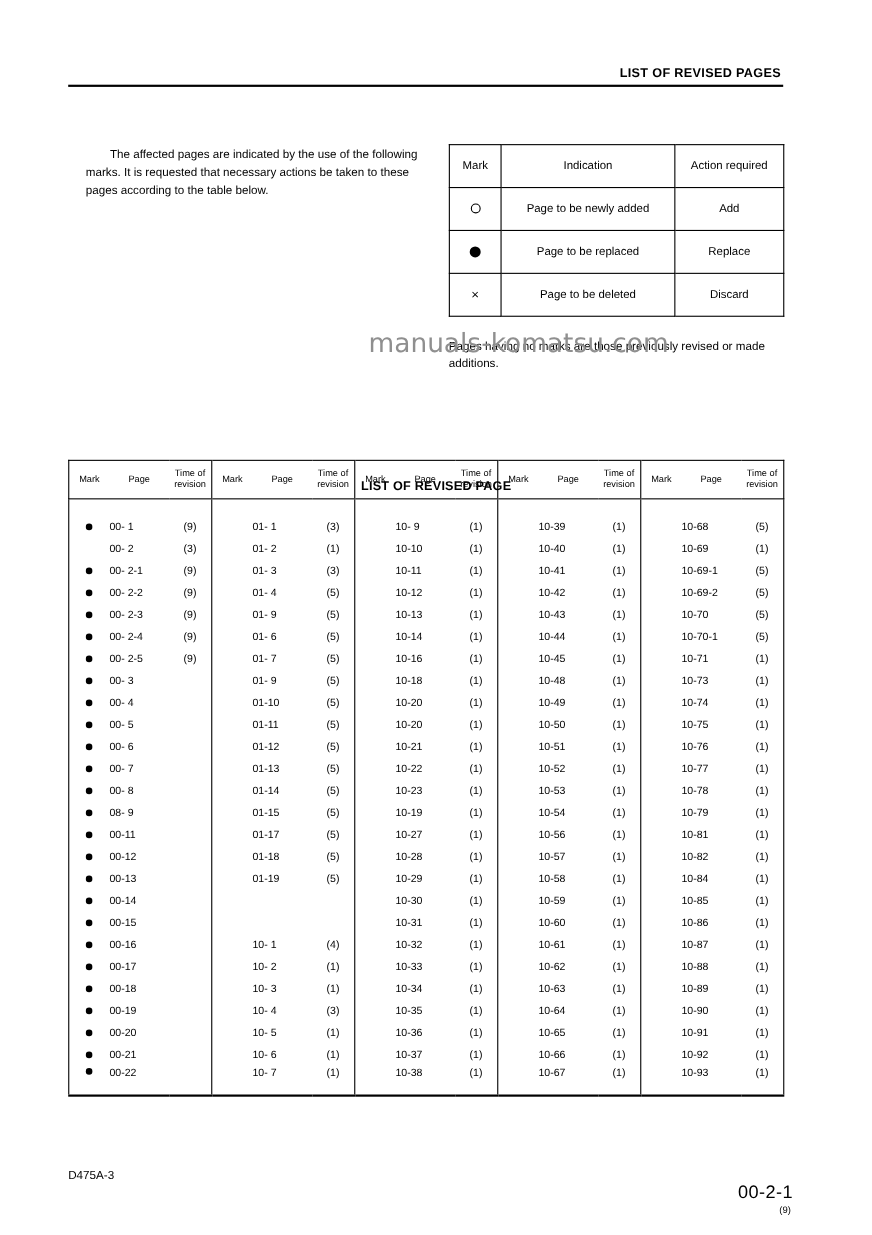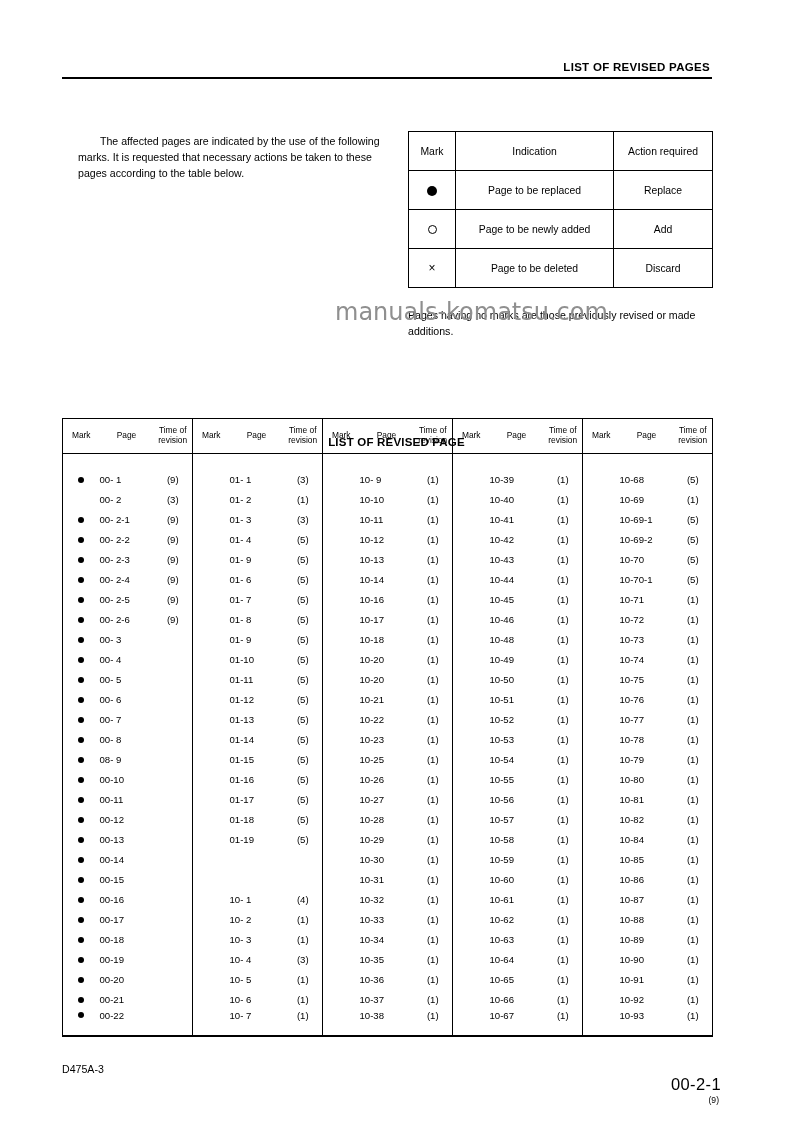--- a/index.html
+++ b/index.html
@@ -236,31 +236,31 @@
     <thead>
       <tr>
         <th class="col-mark">Mark</th>
         <th class="col-ind">Indication</th>
         <th class="col-action">Action required</th>
       </tr>
     </thead>
     <tbody>
       <tr>
         <td class="col-mark">
+          <span class="mark-open"></span>
+        </td>
+        <td class="col-ind">Page to be newly added</td>
+        <td class="col-action">Add</td>
+      </tr>
+      <tr>
+        <td class="col-mark">
           <span class="mark-filled"></span>
         </td>
         <td class="col-ind">Page to be replaced</td>
         <td class="col-action">Replace</td>
-      </tr>
-      <tr>
-        <td class="col-mark">
-          <span class="mark-open"></span>
-        </td>
-        <td class="col-ind">Page to be newly added</td>
-        <td class="col-action">Add</td>
       </tr>
       <tr>
         <td class="col-mark">
           <span class="mark-cross">×</span>
         </td>
         <td class="col-ind">Page to be deleted</td>
         <td class="col-action">Discard</td>
       </tr>
     </tbody>
   </table>
@@ -409,37 +409,20 @@
             <td class="c-rev">(1)</td>
             <td class="c-mark grp-sep"></td>
             <td class="c-page">10-45</td>
             <td class="c-rev">(1)</td>
             <td class="c-mark grp-sep"></td>
             <td class="c-page">10-71</td>
             <td class="c-rev tbl-right">(1)</td>
           </tr>
           <tr>
             <td class="c-mark tbl-left"><span class="dot"></span></td>
-            <td class="c-page">00- 2-6</td>
-            <td class="c-rev">(9)</td>
-            <td class="c-mark grp-sep"></td>
-            <td class="c-page">01- 8</td>
-            <td class="c-rev">(5)</td>
-            <td class="c-mark grp-sep"></td>
-            <td class="c-page">10-17</td>
-            <td class="c-rev">(1)</td>
-            <td class="c-mark grp-sep"></td>
-            <td class="c-page">10-46</td>
-            <td class="c-rev">(1)</td>
-            <td class="c-mark grp-sep"></td>
-            <td class="c-page">10-72</td>
-            <td class="c-rev tbl-right">(1)</td>
-          </tr>
-          <tr>
-            <td class="c-mark tbl-left"><span class="dot"></span></td>
             <td class="c-page">00- 3</td>
             <td class="c-rev"></td>
             <td class="c-mark grp-sep"></td>
             <td class="c-page">01- 9</td>
             <td class="c-rev">(5)</td>
             <td class="c-mark grp-sep"></td>
             <td class="c-page">10-18</td>
             <td class="c-rev">(1)</td>
             <td class="c-mark grp-sep"></td>
             <td class="c-page">10-48</td>
@@ -534,44 +517,27 @@
             <td class="c-rev tbl-right">(1)</td>
           </tr>
           <tr>
             <td class="c-mark tbl-left"><span class="dot"></span></td>
             <td class="c-page">08- 9</td>
             <td class="c-rev"></td>
             <td class="c-mark grp-sep"></td>
             <td class="c-page">01-15</td>
             <td class="c-rev">(5)</td>
             <td class="c-mark grp-sep"></td>
-            <td class="c-page">10-25</td>
+            <td class="c-page">10-19</td>
             <td class="c-rev">(1)</td>
             <td class="c-mark grp-sep"></td>
             <td class="c-page">10-54</td>
             <td class="c-rev">(1)</td>
             <td class="c-mark grp-sep"></td>
             <td class="c-page">10-79</td>
-            <td class="c-rev tbl-right">(1)</td>
-          </tr>
-          <tr>
-            <td class="c-mark tbl-left"><span class="dot"></span></td>
-            <td class="c-page">00-10</td>
-            <td class="c-rev"></td>
-            <td class="c-mark grp-sep"></td>
-            <td class="c-page">01-16</td>
-            <td class="c-rev">(5)</td>
-            <td class="c-mark grp-sep"></td>
-            <td class="c-page">10-26</td>
-            <td class="c-rev">(1)</td>
-            <td class="c-mark grp-sep"></td>
-            <td class="c-page">10-55</td>
-            <td class="c-rev">(1)</td>
-            <td class="c-mark grp-sep"></td>
-            <td class="c-page">10-80</td>
             <td class="c-rev tbl-right">(1)</td>
           </tr>
           <tr>
             <td class="c-mark tbl-left"><span class="dot"></span></td>
             <td class="c-page">00-11</td>
             <td class="c-rev"></td>
             <td class="c-mark grp-sep"></td>
             <td class="c-page">01-17</td>
             <td class="c-rev">(5)</td>
             <td class="c-mark grp-sep"></td>

